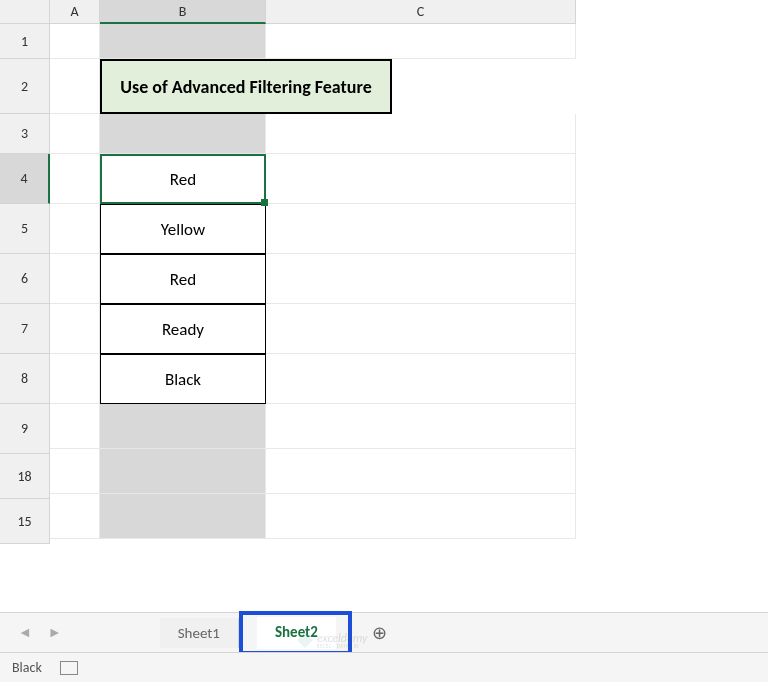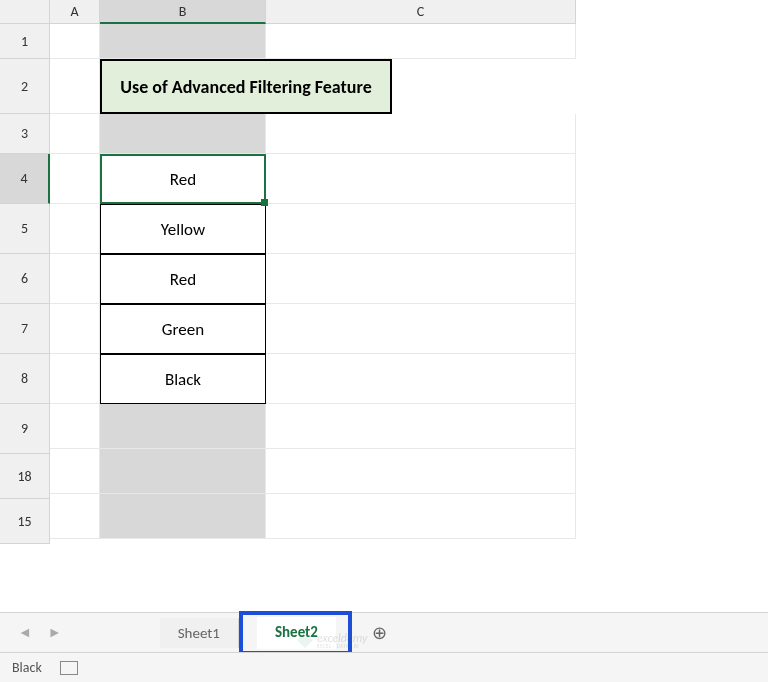--- a/index.html
+++ b/index.html
@@ -270,21 +270,21 @@
       <div class="cell data-cell" style="height:50px;width:166px">Yellow</div>
       <div class="cell col-C" style="height:50px;width:310px"></div>
     </div>
     <div class="grid-row">
       <div class="cell col-A" style="height:50px;width:50px"></div>
       <div class="cell data-cell" style="height:50px;width:166px">Red</div>
       <div class="cell col-C" style="height:50px;width:310px"></div>
     </div>
     <div class="grid-row">
       <div class="cell col-A" style="height:50px;width:50px"></div>
-      <div class="cell data-cell" style="height:50px;width:166px">Green</div>
+      <div class="cell data-cell" style="height:50px;width:166px">Ready</div>
       <div class="cell col-C" style="height:50px;width:310px"></div>
     </div>
     <div class="grid-row">
       <div class="cell col-A" style="height:50px;width:50px"></div>
       <div class="cell data-cell" style="height:50px;width:166px">Black</div>
       <div class="cell col-C" style="height:50px;width:310px"></div>
     </div>
     <div class="grid-row">
       <div class="cell col-A" style="height:45px;width:50px"></div>
       <div class="cell col-B" style="height:45px;width:166px"></div>

